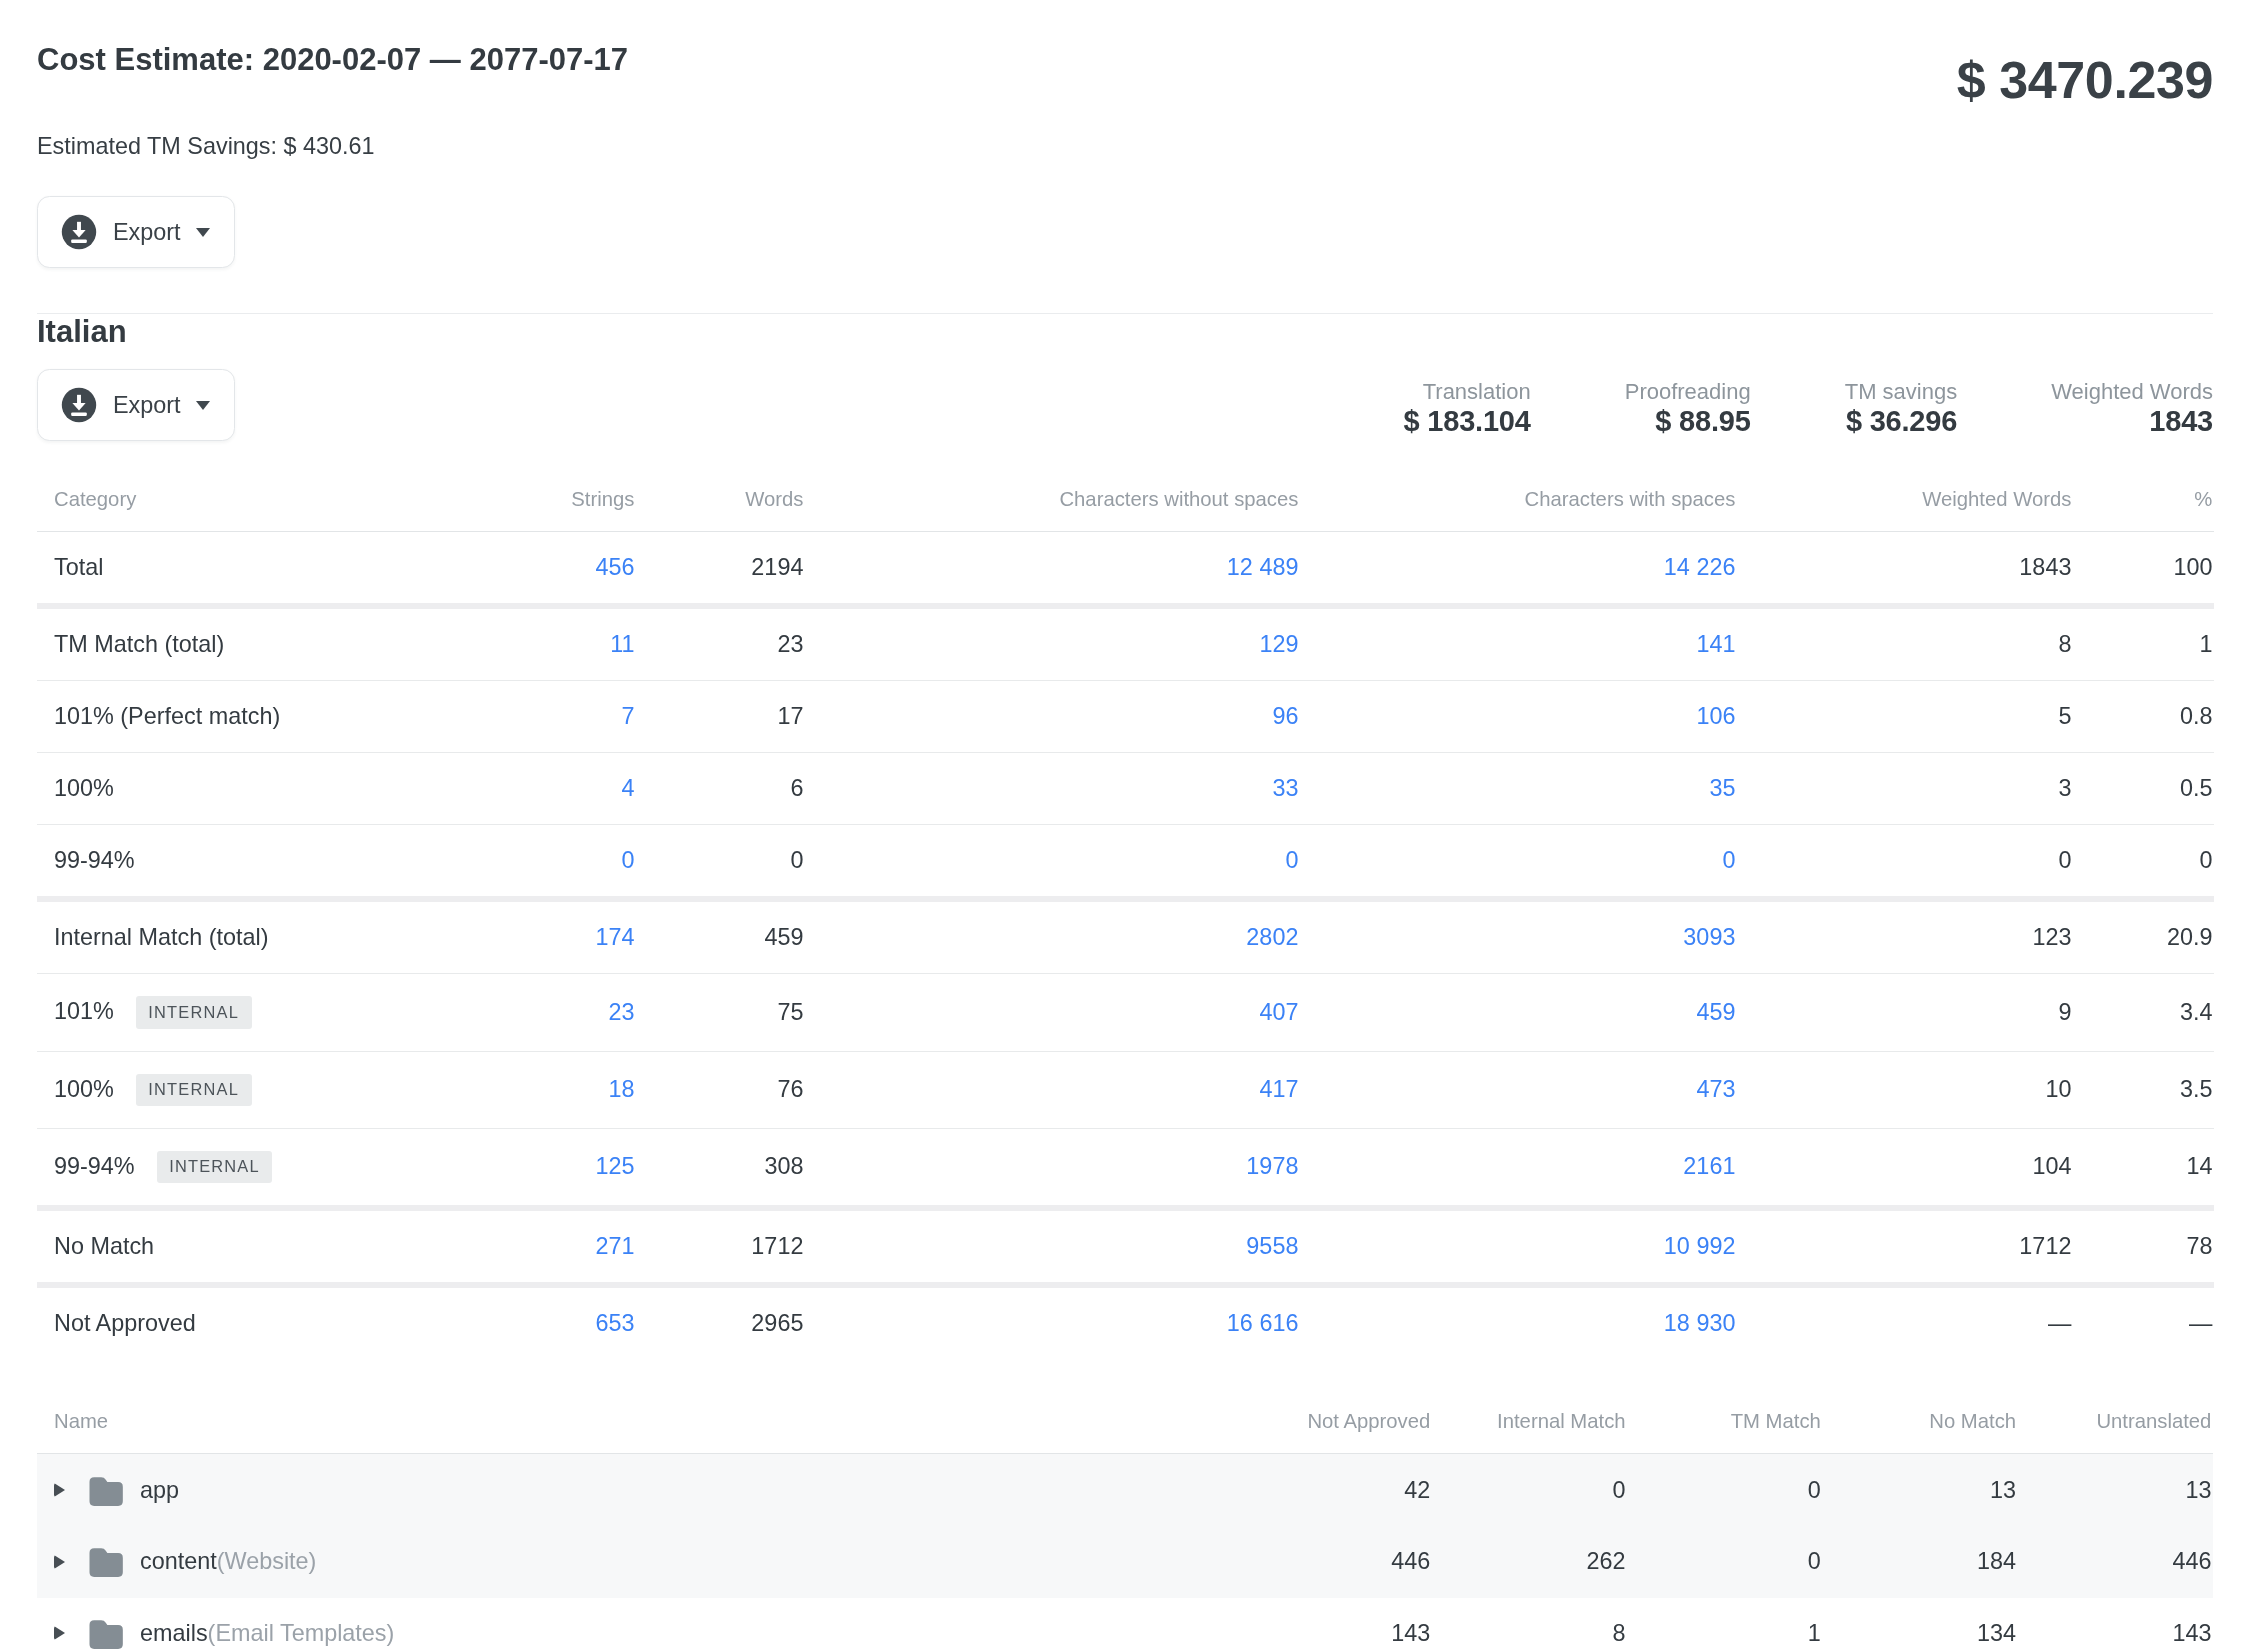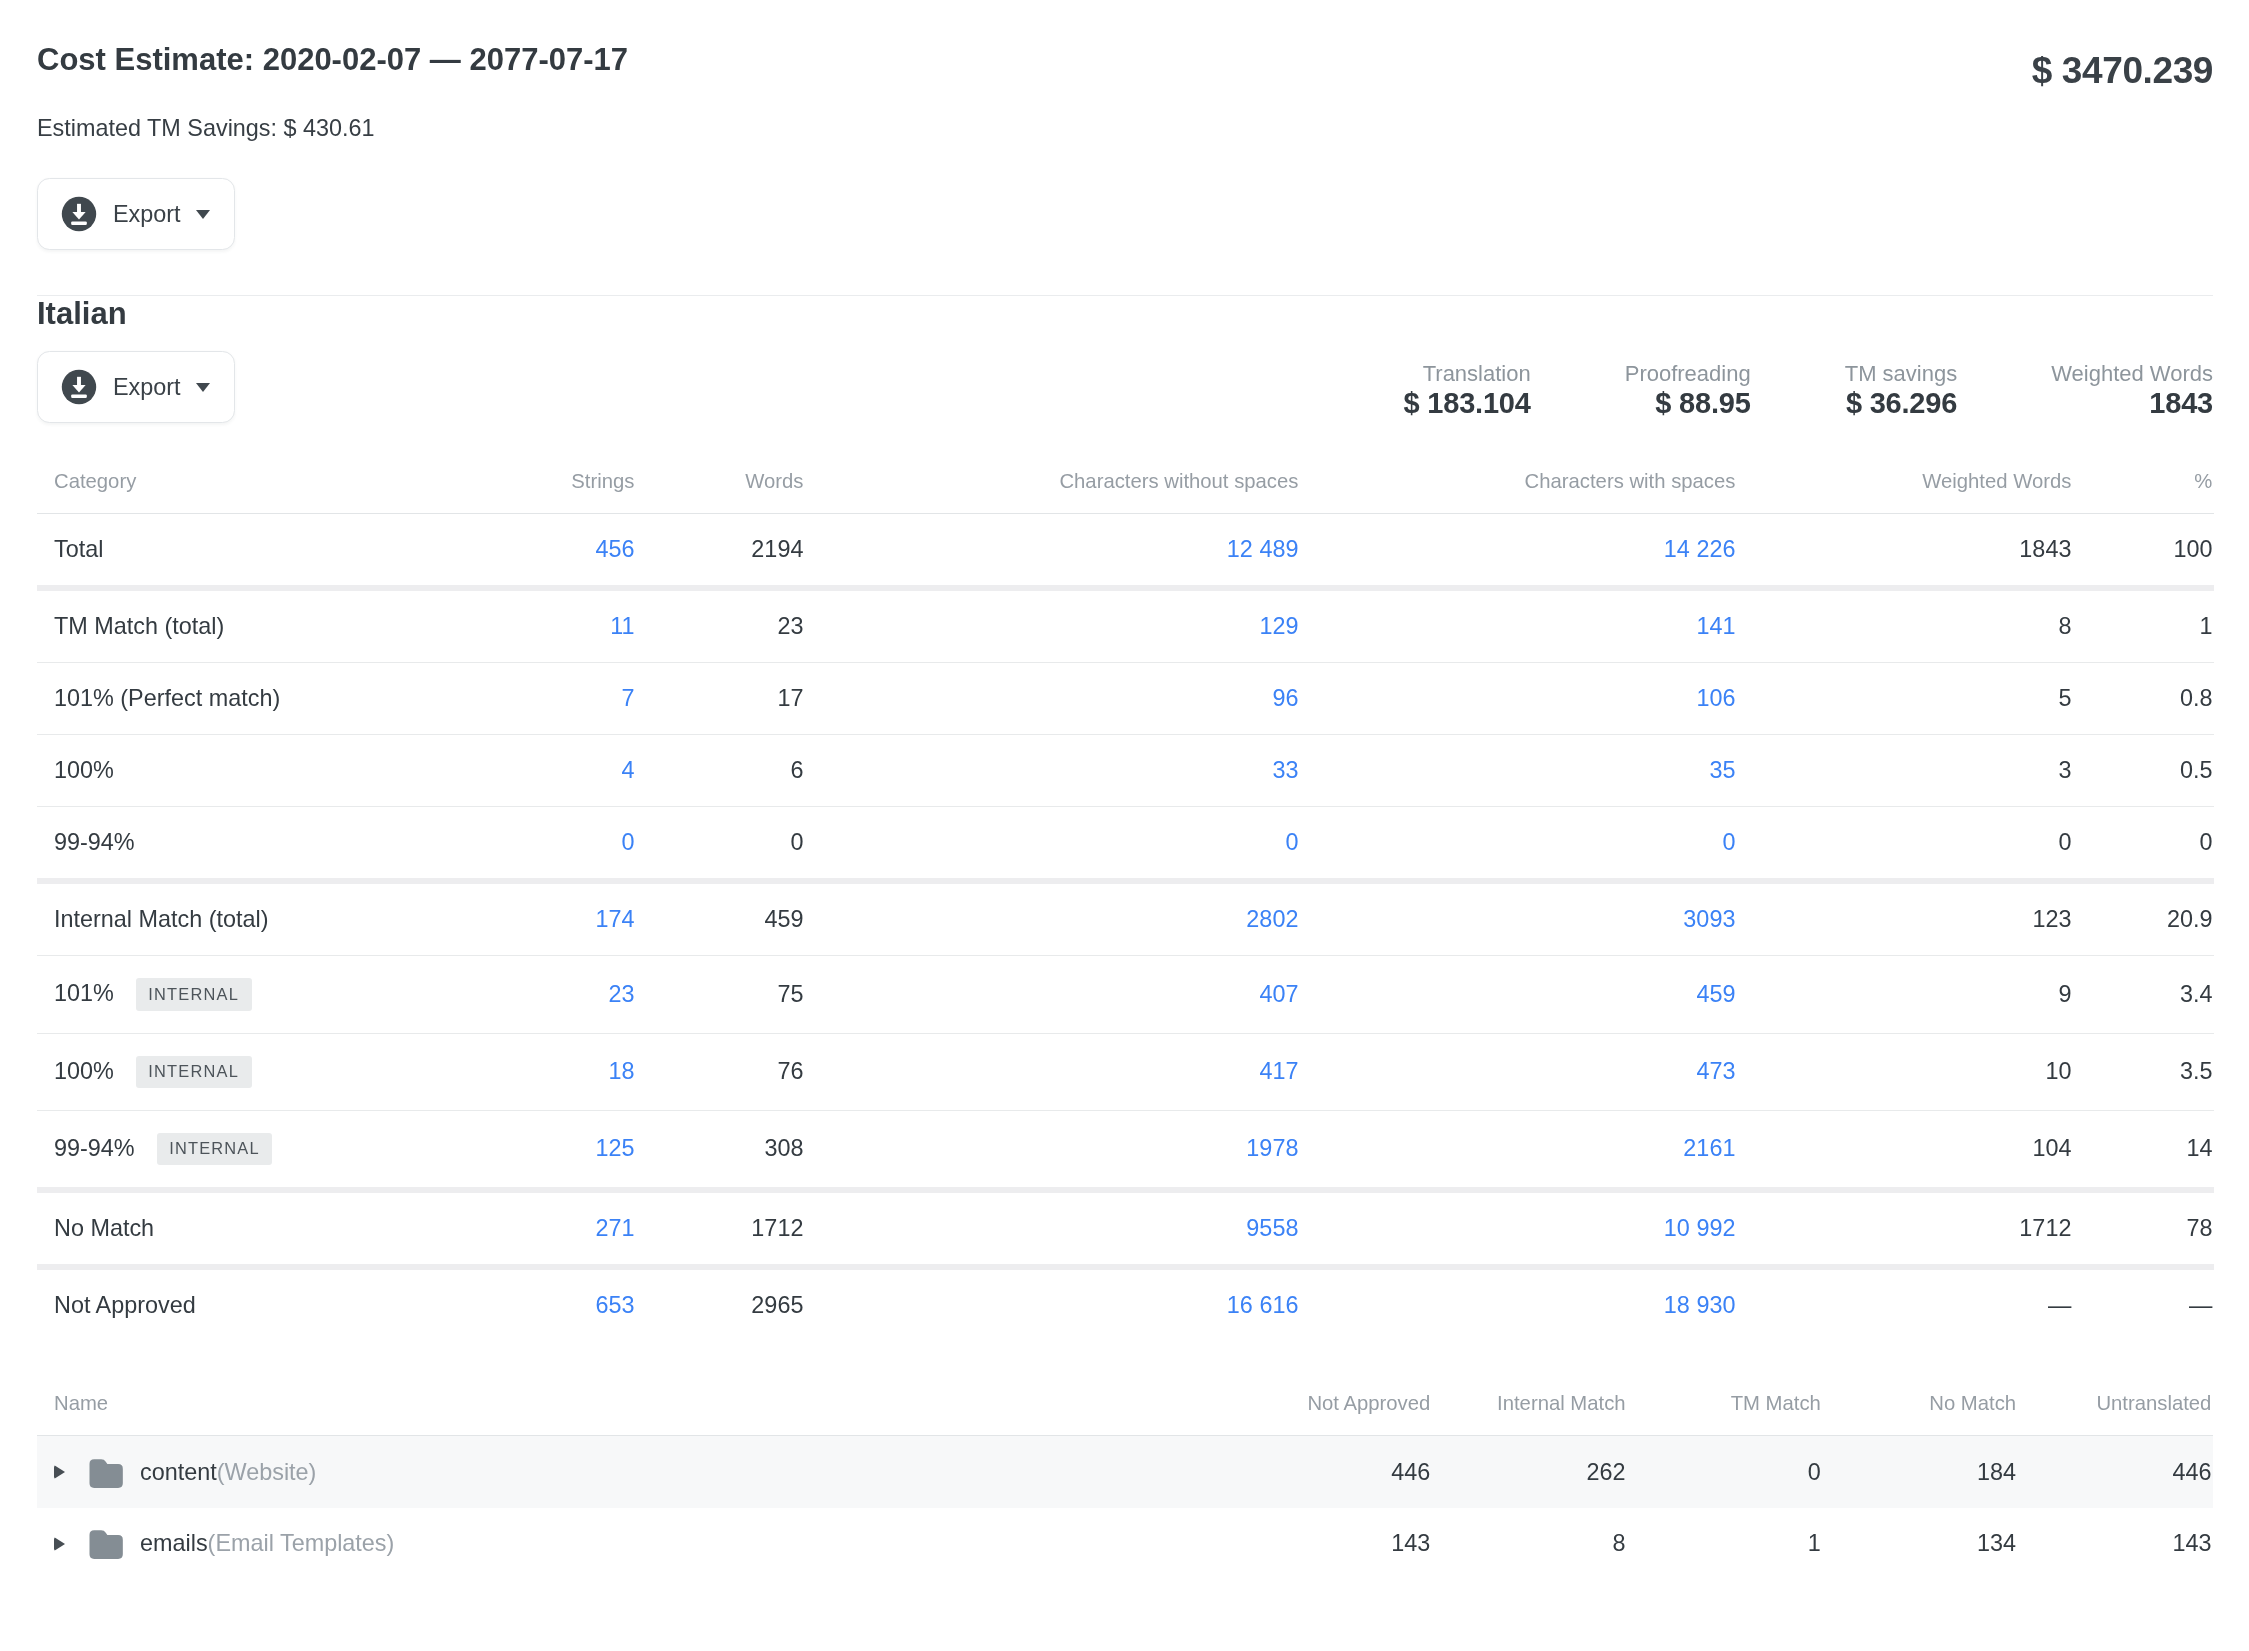--- a/index.html
+++ b/index.html
@@ -8,21 +8,21 @@
     background: #ffffff;
     overflow: hidden;
     font-family: "Liberation Sans", "DejaVu Sans", sans-serif;
     color: #373e44;
   }
   .page { padding: 0 37px; }
 
   
   .top-row { display: flex; justify-content: space-between; align-items: flex-start; padding-top: 42px; }
   .page-title { font-size: 31px; font-weight: 700; color: #343b41; }
-  .total-amount { font-size: 37px; font-weight: 700; color: #3a4147; margin-top: 7.8px; letter-spacing: -0.4px; }
+  .total-amount { font-size: 52px; font-weight: 700; color: #3a4147; margin-top: 7.8px; letter-spacing: -0.4px; }
   .tm-line { font-size: 23.4px; margin-top: 23.4px; color: #373e44; }
 
   
   .btn-export {
     display: inline-flex; align-items: center;
     margin-top: 36px; height: 72px; padding: 0 23.4px;
     background: #fff; border: 1.6px solid #e3e6e9; border-radius: 12.5px;
     font-size: 23.4px; color: #3a4147; cursor: pointer;
     font-family: inherit;
     box-shadow: 0 1.6px 3.1px rgba(40,50,60,0.05);
@@ -294,20 +294,40 @@
         <tr class="shaded">
     <td class="left">
       <span class="tree">
         <span class="caret-right"></span>
         <span class="ficon icon-folder">
           <svg width="36" height="31" viewBox="0 0 46 40">
             <path d="M3 9 q0 -6 6 -6 h9 q4 0 6 3 l2 3 h14 q6 0 6 6 v19 q0 6 -6 6 H9 q-6 0 -6 -6 Z" fill="#848d94"></path>
           </svg>
         </span>
 
+        <span class="fname">app</span>
+              <span class="fsub"></span>
+      </span>
+    </td>
+    <td>42</td>
+    <td>0</td>
+    <td>0</td>
+    <td>13</td>
+    <td>13</td>
+  </tr>
+        <tr class="shaded">
+    <td class="left">
+      <span class="tree">
+        <span class="caret-right"></span>
+        <span class="ficon icon-folder">
+          <svg width="36" height="31" viewBox="0 0 46 40">
+            <path d="M3 9 q0 -6 6 -6 h9 q4 0 6 3 l2 3 h14 q6 0 6 6 v19 q0 6 -6 6 H9 q-6 0 -6 -6 Z" fill="#848d94"></path>
+          </svg>
+        </span>
+
         <span class="fname">content</span>
               <span class="fsub">(Website)</span>
       </span>
     </td>
     <td>446</td>
     <td>262</td>
     <td>0</td>
     <td>184</td>
     <td>446</td>
   </tr>

